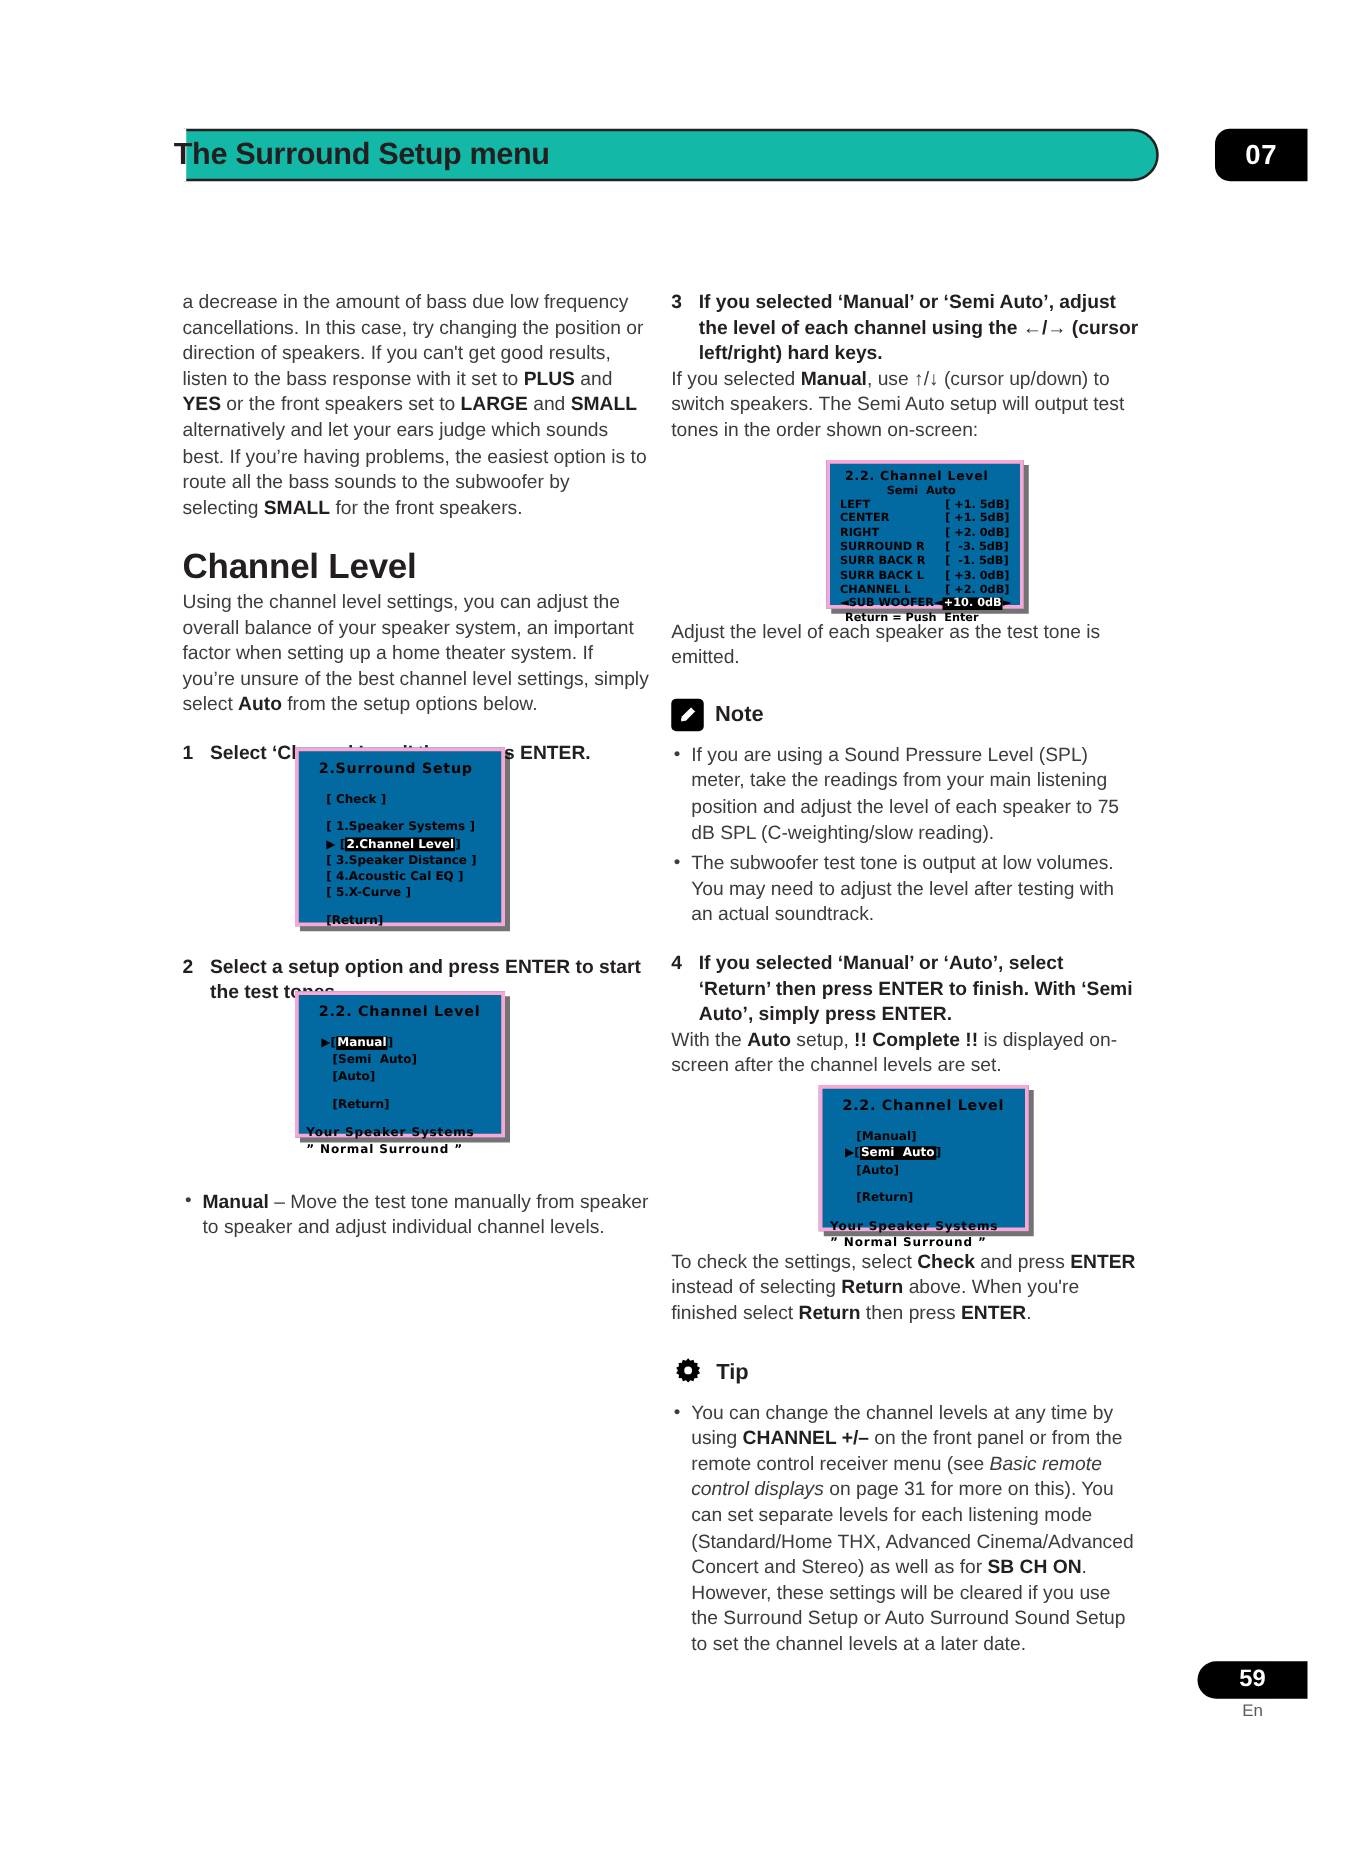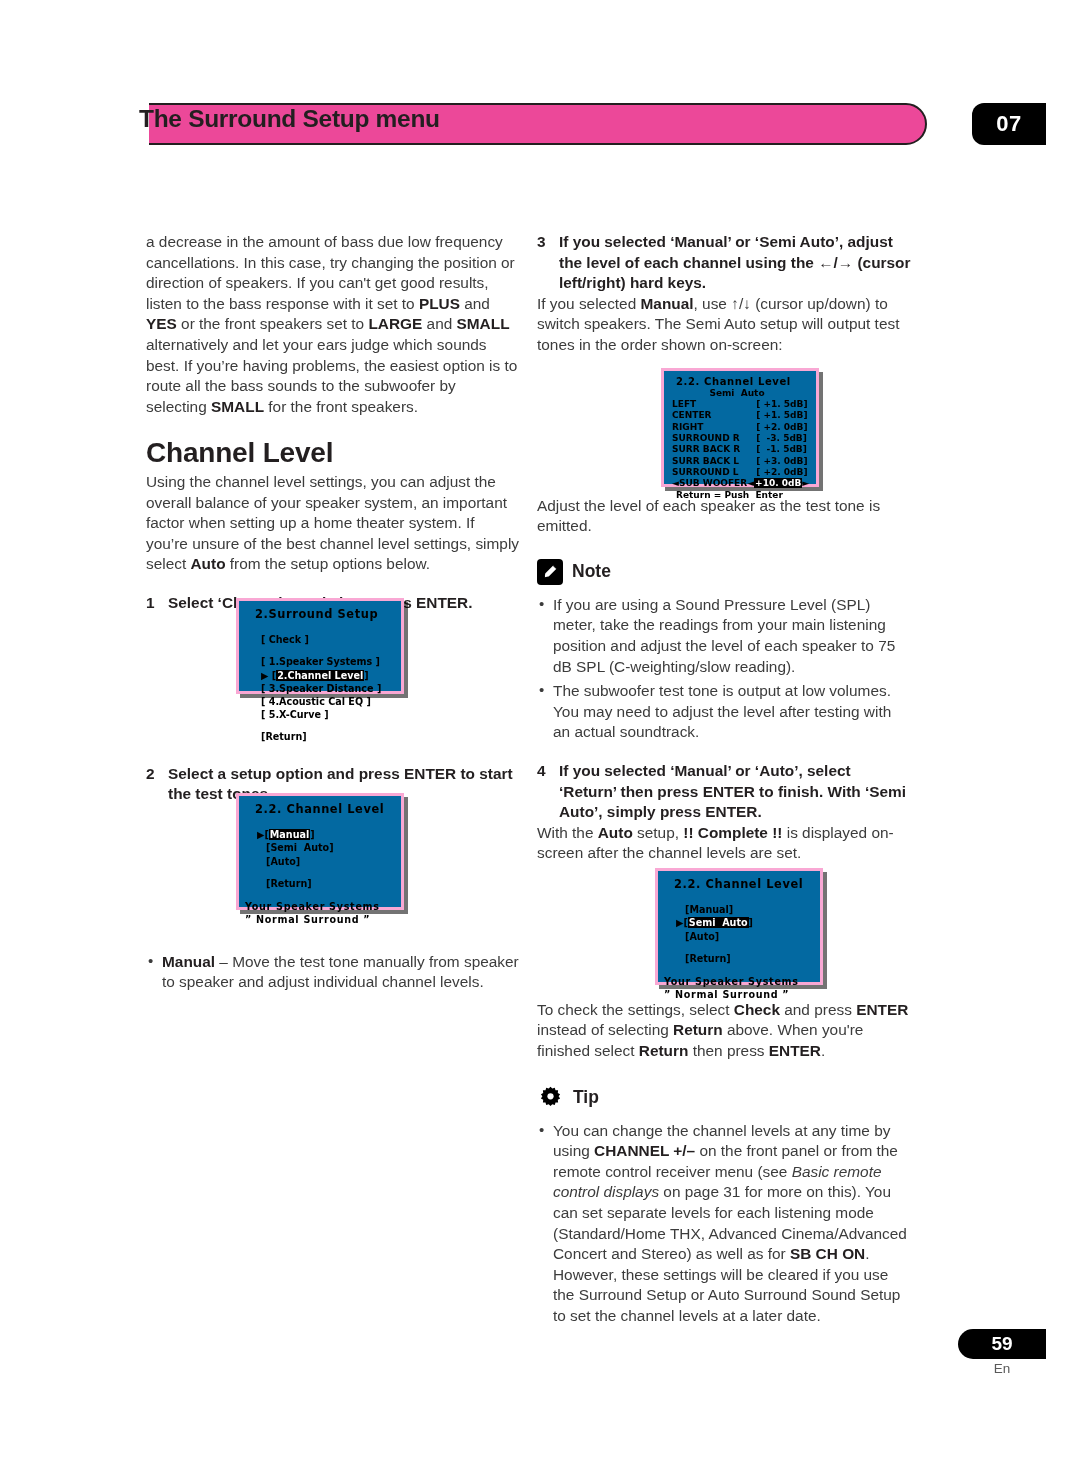--- a/index.html
+++ b/index.html
@@ -24,23 +24,23 @@
     width: 800px;
     height: 42px;
   }
   .header-pill {
     box-sizing: border-box;
     width: 100%;
     height: 100%;
     border: 2px solid #231f20;
     border-radius: 21px;
     display: flex;
-    align-items: flex-start;
+    align-items: center;
     position: relative;
-    background: #ec4899;
+    background: #14b8a6;
   }
   .header-pill::after {
     content: "";
     position: absolute;
     left: -6px;
     top: -2px;
     bottom: -2px;
     width: 26px;
     background: #fff;
   }
@@ -192,21 +192,21 @@
     padding: 0 6px 9px 6px;
     letter-spacing: 0.7px;
   }
 
   
   #osd-surround-setup {
     position: absolute;
     left: 236px;
     top: 598px;
     width: 168px;
-    height: 96px;
+    height: 143px;
   }
   
   #osd-channel-level-modes {
     position: absolute;
     left: 236px;
     top: 793px;
     width: 168px;
     height: 117px;
   }
   
@@ -408,21 +408,21 @@
           </tr>
           <tr>
             <td class="lvl-name">SURR BACK R</td>
             <td>[  -1. 5dB]</td>
           </tr>
           <tr>
             <td class="lvl-name">SURR BACK L</td>
             <td>[ +3. 0dB]</td>
           </tr>
           <tr>
-            <td class="lvl-name">SURROUND L</td>
+            <td class="lvl-name">CHANNEL L</td>
             <td>[ +2. 0dB]</td>
           </tr>
         </tbody>
     </table>
     <div class="row"><span>◄</span><span>SUB WOOFER</span><span>◄</span><span class="hl">+10. 0dB</span><span>►</span></div>
     <div class="row" style="padding-left:4px">Return = Push  Enter</div>
   </div>
 </div>
 
 <div class="osd" id="osd-channel-level-semi">

